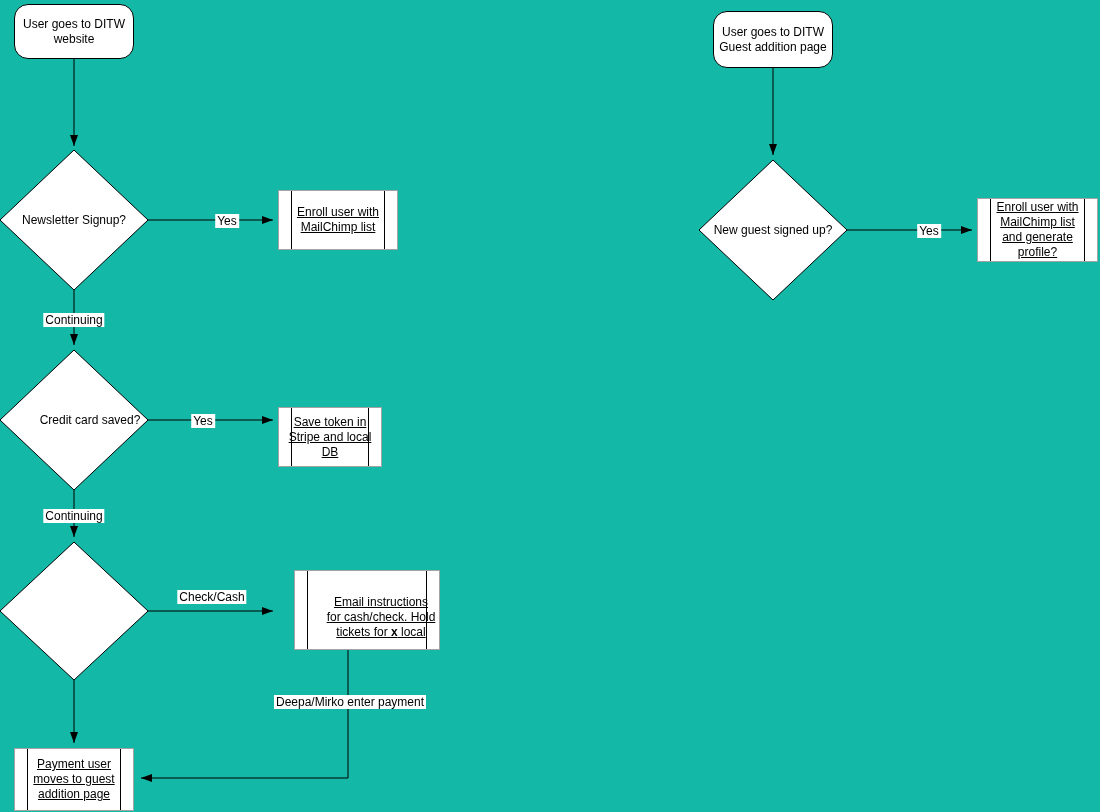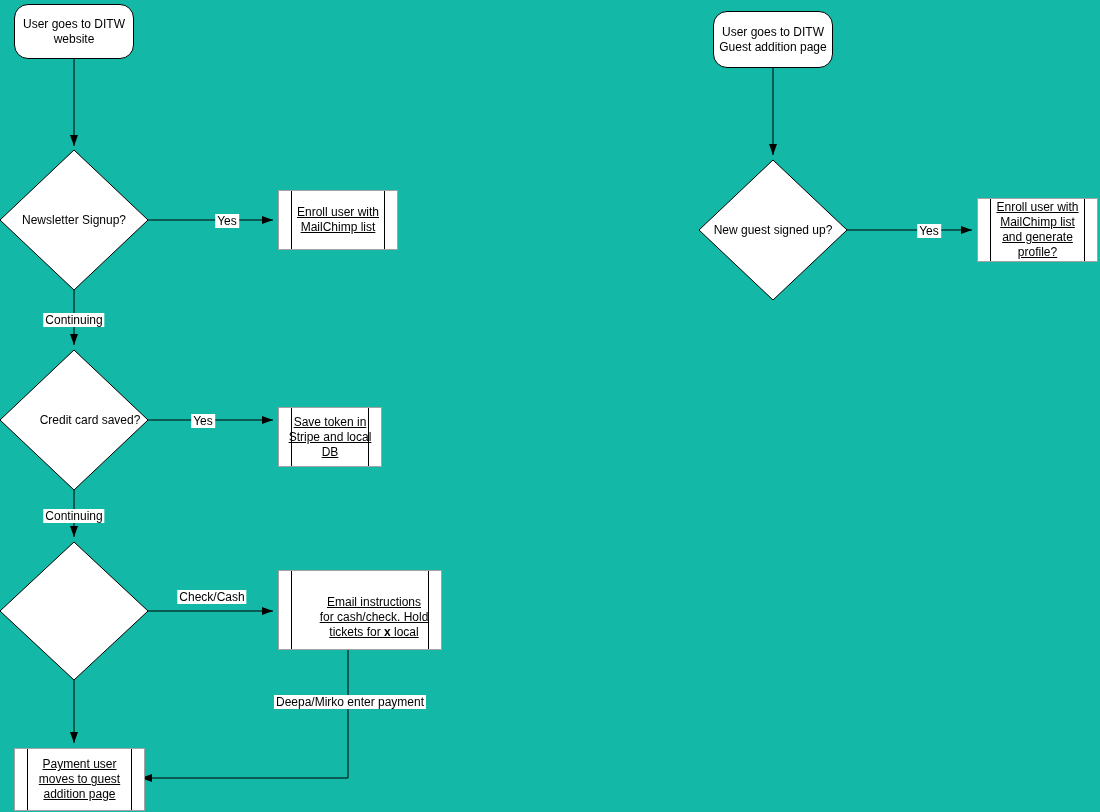--- a/index.html
+++ b/index.html
@@ -124,31 +124,31 @@
 
   <div class="node process" style="left:278px; top:390px; width:104px; height:60px;margin-top:17px;">
     <span class="bar-left"></span>
     <span class="bar-right"></span>
     <div class="pre">Save token in
 Stripe and local
 DB</div>
   </div>
 
 
-  <div class="node process" style="left:278px; top:570px; width:164px; height:80px;padding-left:28px;">
+  <div class="node process" style="left:294px; top:570px; width:146px; height:80px;padding-left:28px;">
     <span class="bar-left"></span>
     <span class="bar-right"></span>
     <div class="pre">
       <span>Email instructions
 for cash/check. Hold
 tickets for </span><span class="bold">x</span><span> local</span>
     </div>
   </div>
 
-  <div class="node process" style="left:14px; top:748px; width:131px; height:63px;">
+  <div class="node process" style="left:14px; top:748px; width:120px; height:63px;">
     <span class="bar-left"></span>
     <span class="bar-right"></span>
     <div class="pre">Payment user
 moves to guest
 addition page</div>
   </div>
 
   <div class="node terminator" style="left:713px; top:11px; width:120px; height:57px;">
     <div class="pre">User goes to DITW
 Guest addition page</div>

